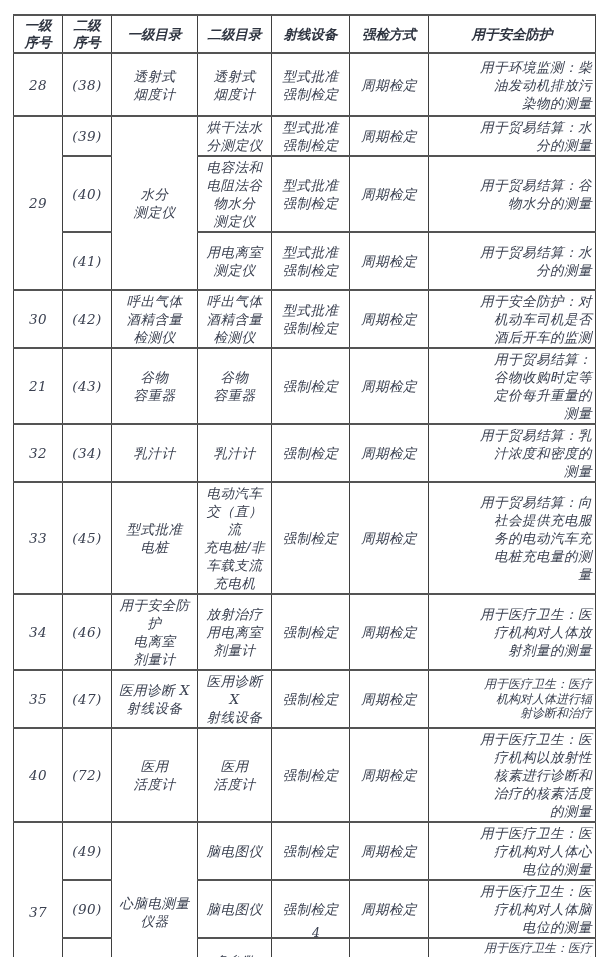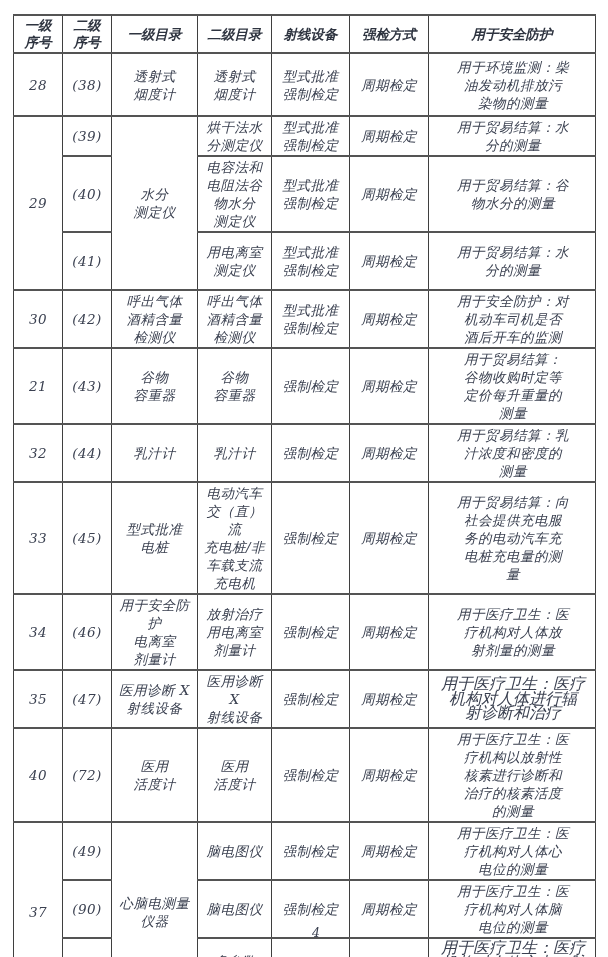--- a/index.html
+++ b/index.html
@@ -35,26 +35,26 @@
     font-size:13.5px;
     line-height:17px;
     color:#2e3440;
   }
   td {
     font-size:13.5px;
     line-height:18px;
     letter-spacing:0.5px;
   }
   td:last-child {
-    text-align:center;
+    text-align:right;
     padding-left:5px;
     padding-right:3px;
   }
   td.small {
-    font-size:16px;
+    font-size:12px;
     line-height:14.5px;
     letter-spacing:0;
   }
   .page-number {
     position:absolute;
     left:0; right:0;
     top:925px;
     text-align:center;
     font-size:12.5px;
     color:#3a4050;
@@ -163,21 +163,21 @@
 容重器</td>
           <td>强制检定</td>
           <td>周期检定</td>
           <td>用于贸易结算：
 谷物收购时定等
 定价每升重量的
 测量</td>
         </tr>
         <tr style="height: 54px;">
           <td>32</td>
-          <td>(44)</td>
+          <td>(34)</td>
           <td>乳汁计</td>
           <td>乳汁计</td>
           <td>强制检定</td>
           <td>周期检定</td>
           <td>用于贸易结算：乳
 汁浓度和密度的
 测量</td>
         </tr>
         <tr style="height: 89px;">
           <td>33</td>

